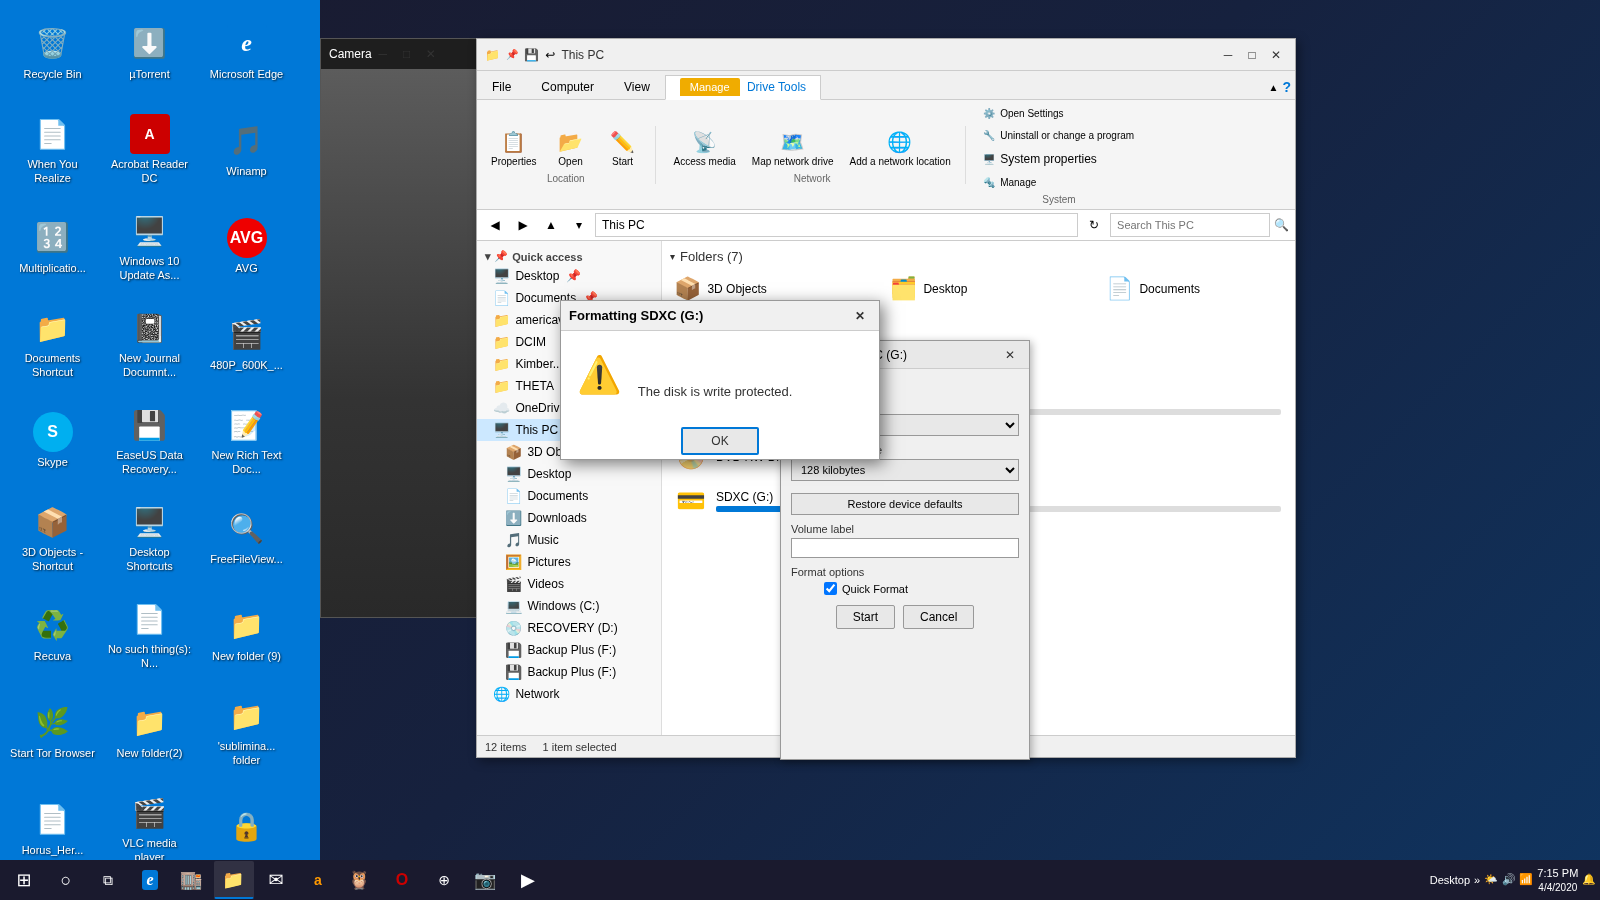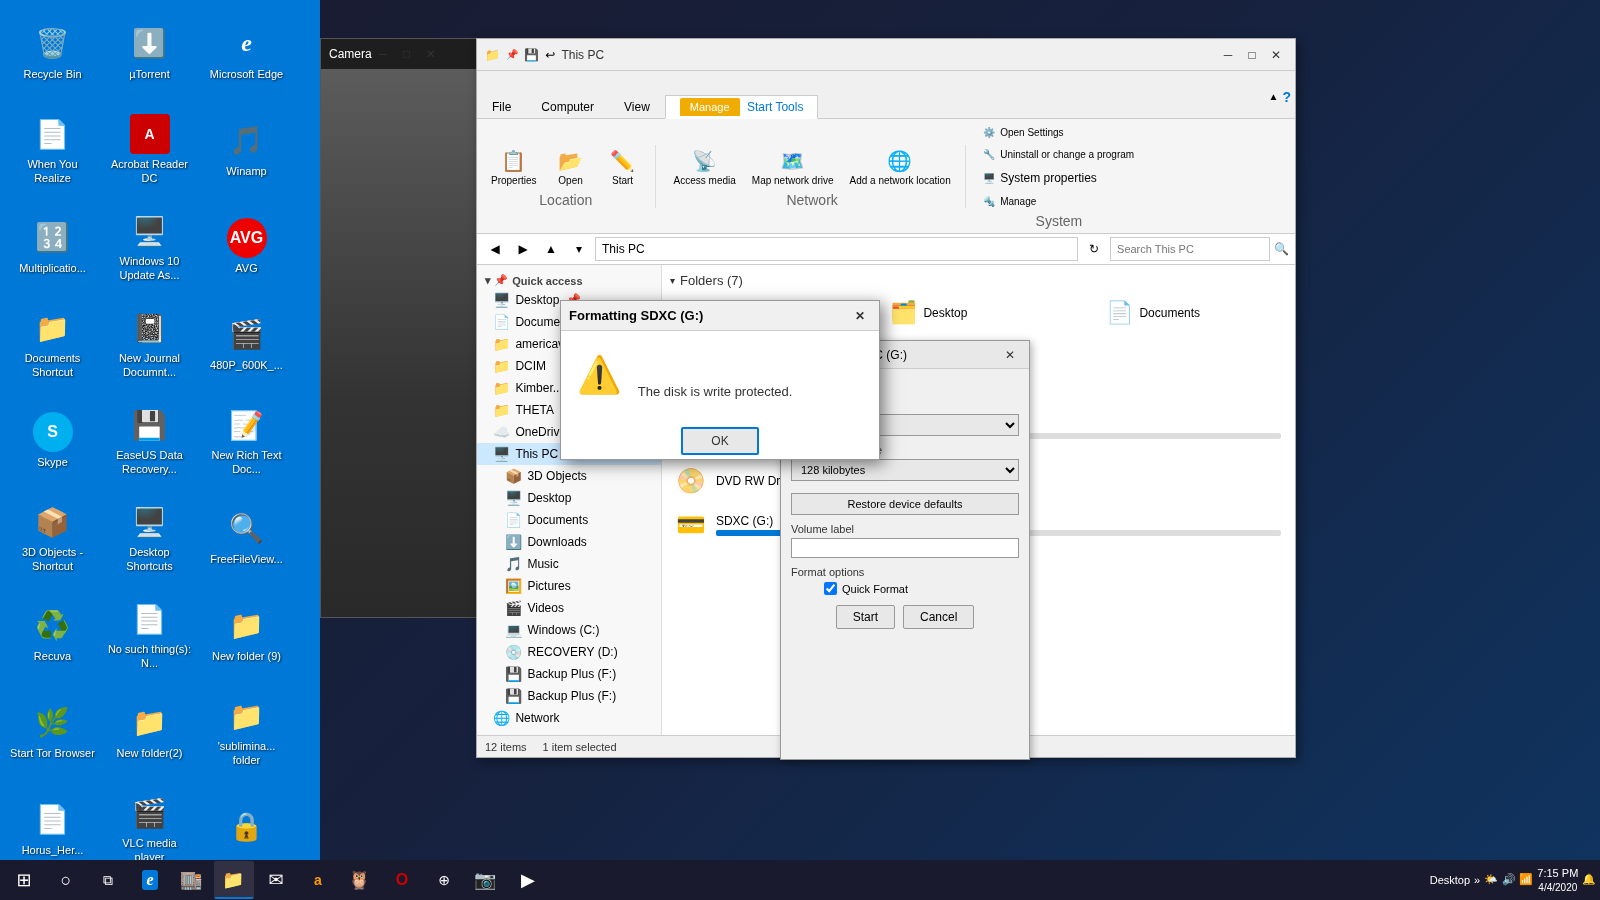--- a/index.html
+++ b/index.html
@@ -124,21 +124,20 @@
       border-bottom: 1px solid #ccc;
       background: #f0f0f0;
       padding-top: 4px;
     }
     .ribbon-tab {
       padding: 4px 14px;
       font-size: 12px;
       cursor: pointer;
       border: 1px solid transparent;
       border-bottom: none;
-      margin-top: 20px;
     }
     .ribbon-tab.active {
       background: white;
       border-color: #ccc;
       border-bottom: 1px solid white;
       margin-bottom: -1px;
       color: #0078d7;
     }
     .ribbon-content {
       display: flex;
@@ -168,21 +167,21 @@
       border: 1px solid transparent;
       border-radius: 2px;
       font-size: 10px;
       min-width: 48px;
     }
     .ribbon-btn .btn-icon {
       font-size: 20px;
       margin-bottom: 2px;
     }
     .ribbon-group-label {
-      font-size: 14px;
+      font-size: 10px;
       color: #666;
       margin-top: 2px;
       text-align: center;
     }
 
     .address-bar {
       display: flex;
       align-items: center;
       padding: 3px 6px;
       border-bottom: 1px solid #ccc;
@@ -681,21 +680,21 @@
       </div>
     </div>
 
     <div class="explorer-ribbon">
       <div class="ribbon-tabs">
         <div class="ribbon-tab">File</div>
         <div class="ribbon-tab">Computer</div>
         <div class="ribbon-tab">View</div>
         <div class="ribbon-tab active">
           <span class="ribbon-manage-tab">Manage</span>
-          <span style="margin-left:4px;">Start Tools</span>
+          <span style="margin-left:4px;">Drive Tools</span>
         </div>
         <div style="flex:1;"></div>
         <div style="padding:4px;display:flex;gap:4px;align-items:center;">
           <span style="font-size:10px;cursor:pointer;">▲</span>
           <span style="cursor:pointer;color:#0078d7;font-weight:bold;font-size:14px;">?</span>
         </div>
       </div>
       <div class="ribbon-content">
 
         <div class="ribbon-group">

